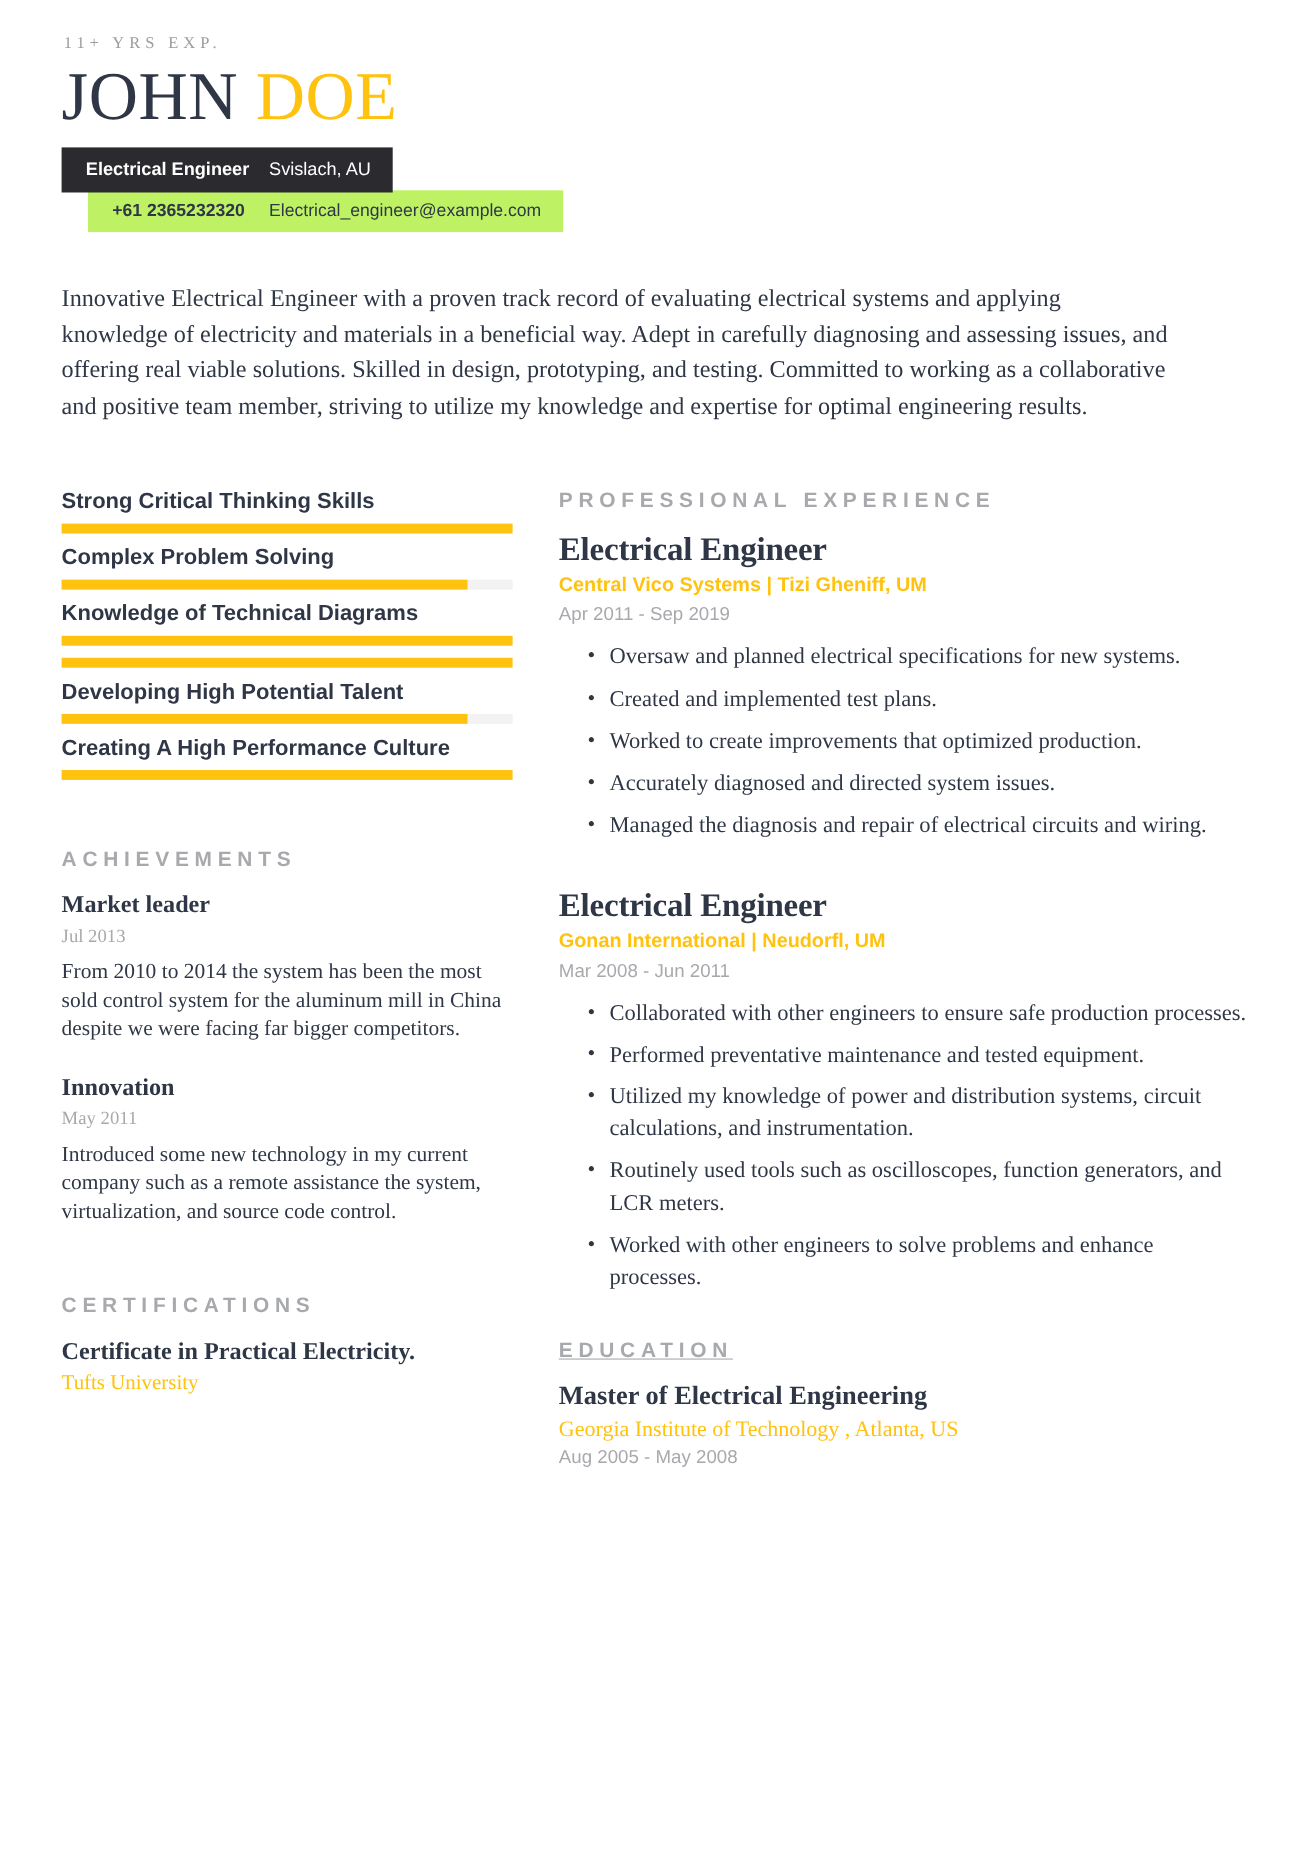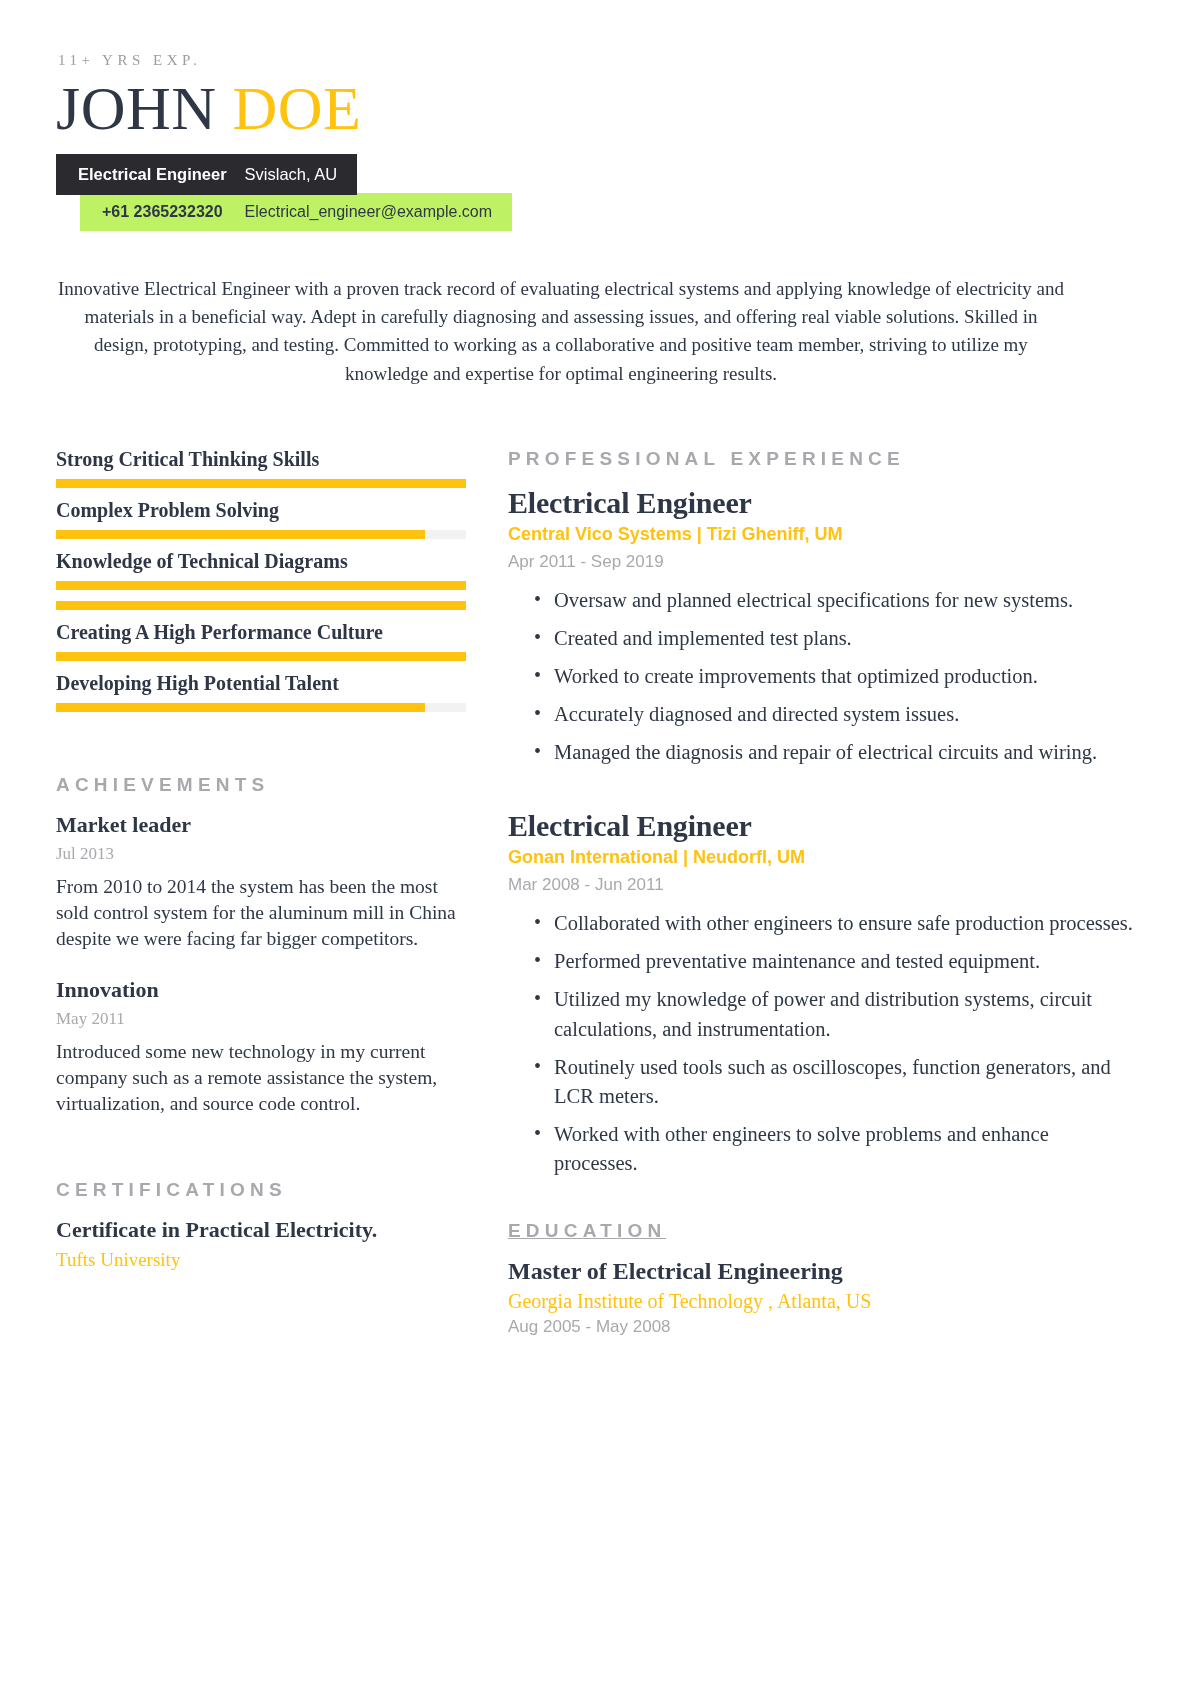--- a/index.html
+++ b/index.html
@@ -9,21 +9,21 @@
   }
   body {
     width: 1191px;
     height: 1684px;
     font-family: "Liberation Serif", "DejaVu Serif", serif;
     color: #2f3746;
     position: relative;
     overflow: hidden;
   }
   .page {
-    padding: 46px 56px 0 56px;
+    padding: 26px 56px 0 56px;
     box-sizing: border-box;
     width: 1191px;
     height: 1352px;
   }
 
   
   .yrs-exp {
     font-family: "Liberation Serif", "DejaVu Serif", serif;
     font-size: 15px;
     letter-spacing: 4.5px;
@@ -68,26 +68,26 @@
     gap: 22px;
     margin-left: 24px;
     margin-top: -2px;
   }
   .contact-bar .phone { font-weight: bold; }
   .contact-bar .email { font-weight: normal; }
   .bars-wrap { display: block; }
 
   
   .summary {
-    font-size: 19px;
+    font-size: 22px;
     line-height: 1.48;
     margin: 44px 0 0 0;
     color: #2f3746;
     max-width: 1010px;
-    text-align: center;
+    text-align: left;
   }
 
   
   .columns {
     display: flex;
     margin-top: 60px;
     gap: 32px;
   }
   .col-left  { width: 420px; flex: 0 0 420px; }
   .col-right { flex: 1 1 auto; }
@@ -103,21 +103,21 @@
   }
   .sec-head.spaced-top { margin-top: 62px; }
 
   
   .skill { margin-bottom: 11px; }
   .skill-name {
     font-size: 20px;
     font-weight: bold;
     color: #2f3746;
     margin-bottom: 8px;
-    font-family: Liberation Serif, serif;
+    font-family: Liberation Sans, sans-serif;
   }
   .skill-track {
     height: 9px;
     background: #f2f2f2;
     width: 410px;
     position: relative;
   }
   .skill-fill {
     height: 9px;
     background: #ffc20e;
@@ -267,29 +267,29 @@
           <div class="skill-track">
               <div class="skill-fill" style="width:100%"></div>
             </div>
         </div>
         <div class="skill">
           <div class="skill-track">
               <div class="skill-fill" style="width:100%"></div>
             </div>
         </div>
         <div class="skill">
+          <div class="skill-name">Developing High Potential Talent</div>
+          <div class="skill-track">
+              <div class="skill-fill" style="width:90%"></div>
+            </div>
+        </div>
+        <div class="skill">
           <div class="skill-name">Creating A High Performance Culture</div>
           <div class="skill-track">
               <div class="skill-fill" style="width:100%"></div>
-            </div>
-        </div>
-        <div class="skill">
-          <div class="skill-name">Developing High Potential Talent</div>
-          <div class="skill-track">
-              <div class="skill-fill" style="width:90%"></div>
             </div>
         </div>
       </div>
 
       <div class="sec-head spaced-top">ACHIEVEMENTS</div>
       <div>
         <div class="ach">
           <div class="ach-title">Market leader</div>
           <div class="ach-date">Jul 2013</div>
           <div class="ach-desc">From 2010 to 2014 the system has been the most sold control system for the aluminum mill in China despite we were facing far bigger competitors.</div>

